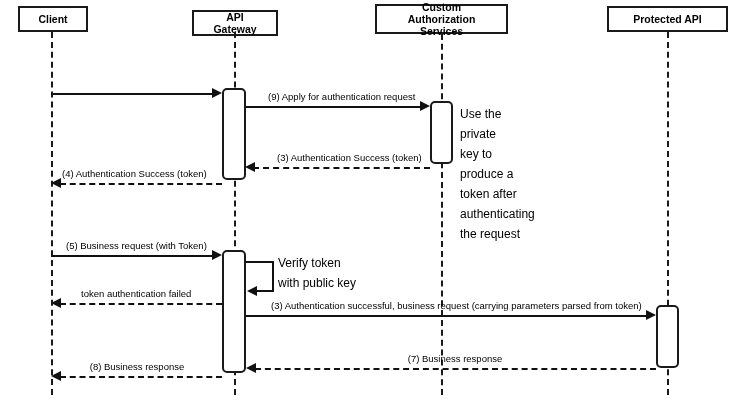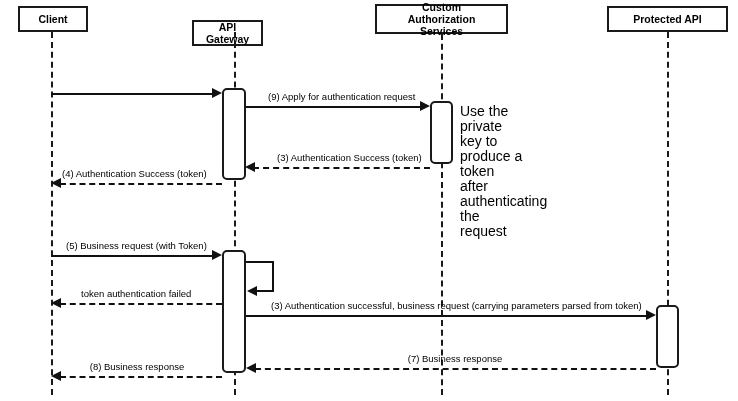--- a/index.html
+++ b/index.html
@@ -79,41 +79,41 @@
     white-space: nowrap;
     line-height: 11px;
   }
   .msg-label.center {
     text-align: center;
     transform: translateX(-50%);
   }
   
   .note-text {
     position: absolute;
-    font-size: 14px;
+    font-size: 12px;
     color: #000000;
-    line-height: 15px;
+    line-height: 20px;
     white-space: pre-line;
   }
   
   .self-seg {
     position: absolute;
     border-color: #111111;
     border-style: solid;
   }
 </style>
 </head>
 <body>
 
 <div id="diagram-root">
 
   <div class="lifeline-box" style="left:18px; top:6px; width:70px; height:26px;">
     <span>Client</span>
   </div>
-  <div class="lifeline-box" style="left:192px; top:20px; width:71px; height:26px;">
+  <div class="lifeline-box" style="left:192px; top:10px; width:86px; height:26px;">
     <span>API Gateway</span>
   </div>
   <div class="lifeline-box" style="left:375px; top:4px; width:133px; height:30px; white-space:pre-line;">
     <span>Custom Authorization
 Services</span>
   </div>
   <div class="lifeline-box" style="left:607px; top:6px; width:121px; height:26px;">
     <span>Protected API</span>
   </div>
 
@@ -152,20 +152,22 @@
   <div class="msg-label" style="left:62px; top:168px;">(4) Authentication Success (token)</div>
 
   <div class="msg-line" style="left:51px; top:255px; width:161px;"></div>
   <div class="arrow-head right" style="left:212px; top:250px;"></div>
   <div class="msg-label" style="left:66px; top:240px;">(5) Business request (with Token)</div>
 
   <div class="self-seg" style="left:246px; top:261px; width:28px; border-width:2px 0 0 0;"></div>
   <div class="self-seg" style="left:272px; top:261px; height:31px; border-width:0 0 0 2px;"></div>
   <div class="self-seg" style="left:256px; top:290px; width:18px; border-width:2px 0 0 0;"></div>
   <div class="arrow-head left" style="left:247px; top:286px;"></div>
+  <div class="note-text" style="left:278px; top:253px; width:80px;">Verify token
+with public key</div>
 
   <div class="msg-line dashed" style="left:60px; top:303px; width:162px;"></div>
   <div class="arrow-head left" style="left:51px; top:298px;"></div>
   <div class="msg-label" style="left:81px; top:288px;">token authentication failed</div>
 
   <div class="msg-line" style="left:246px; top:315px; width:400px;"></div>
   <div class="arrow-head right" style="left:646px; top:310px;"></div>
   <div class="msg-label" style="left:271px; top:300px;">(3) Authentication successful, business request (carrying parameters parsed from token)</div>
 
   <div class="msg-line dashed" style="left:255px; top:368px; width:401px;"></div>

